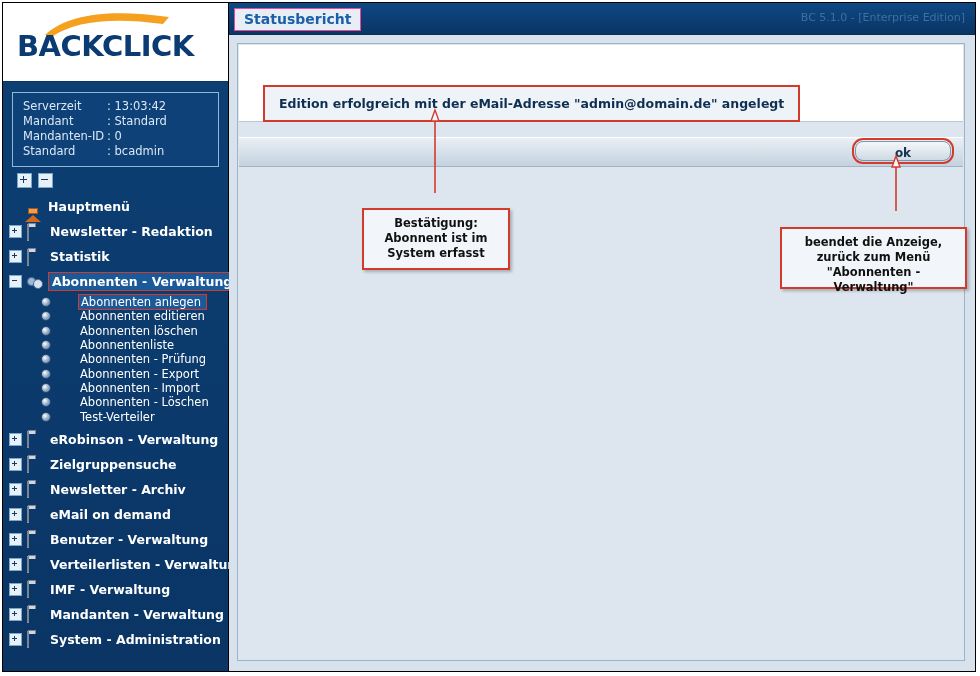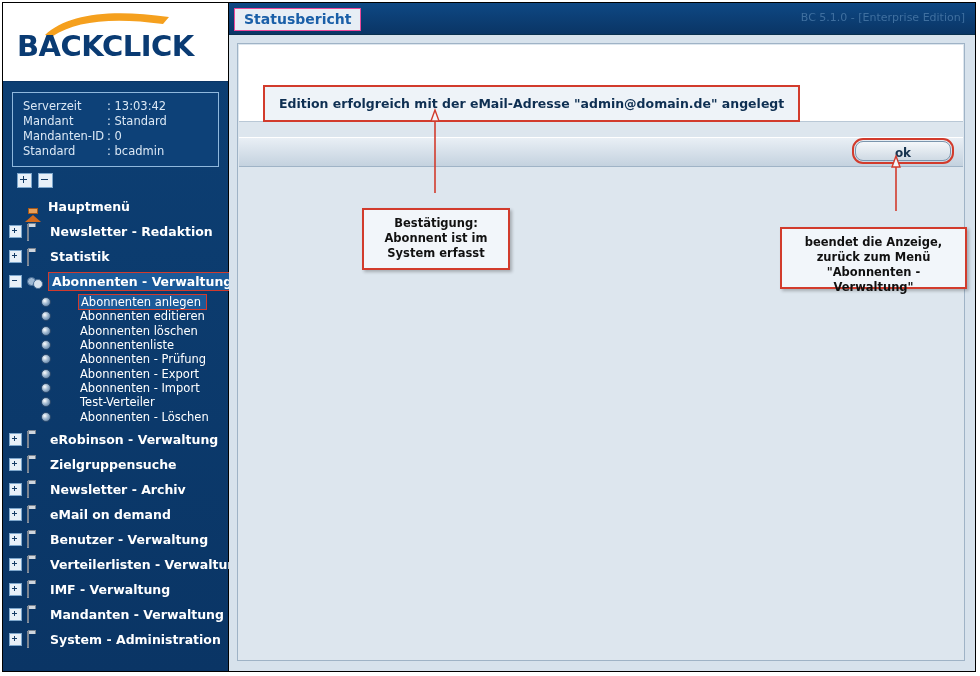--- a/index.html
+++ b/index.html
@@ -467,25 +467,25 @@
           <div class="sub-item">
             <span class="sub-bullet"></span>
             <span class="sub-label-wrap"><span>Abonnenten - Export</span></span>
           </div>
           <div class="sub-item">
             <span class="sub-bullet"></span>
             <span class="sub-label-wrap"><span>Abonnenten - Import</span></span>
           </div>
           <div class="sub-item">
             <span class="sub-bullet"></span>
+            <span class="sub-label-wrap"><span>Abonnenten - Löschen</span></span>
+          </div>
+          <div class="sub-item">
+            <span class="sub-bullet"></span>
             <span class="sub-label-wrap"><span>Test-Verteiler</span></span>
-          </div>
-          <div class="sub-item">
-            <span class="sub-bullet"></span>
-            <span class="sub-label-wrap"><span>Abonnenten - Löschen</span></span>
           </div>
         </div>
 
         <div class="nav-item">
           <span class="expander plus"></span>
           <span class="nav-icon"><span class="ico-folder"></span></span>
           <span class="label-wrap"><span>eRobinson - Verwaltung</span></span>
         </div>
         <div class="nav-item">
           <span class="expander plus"></span>

